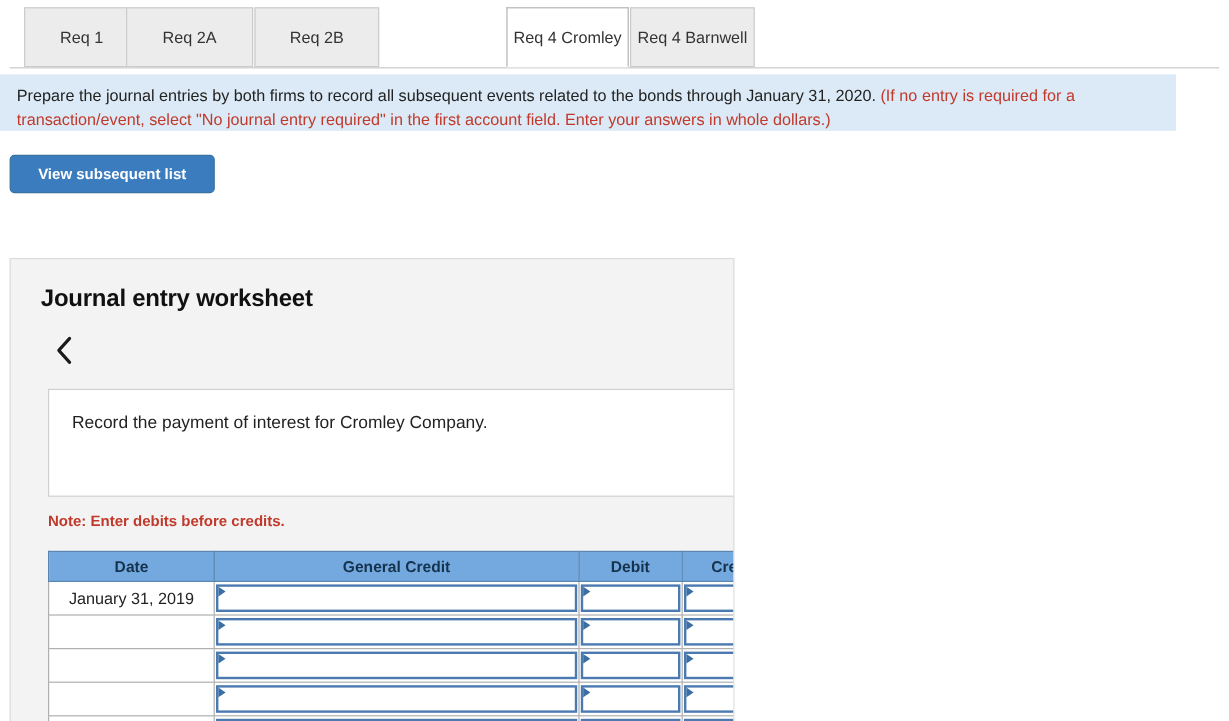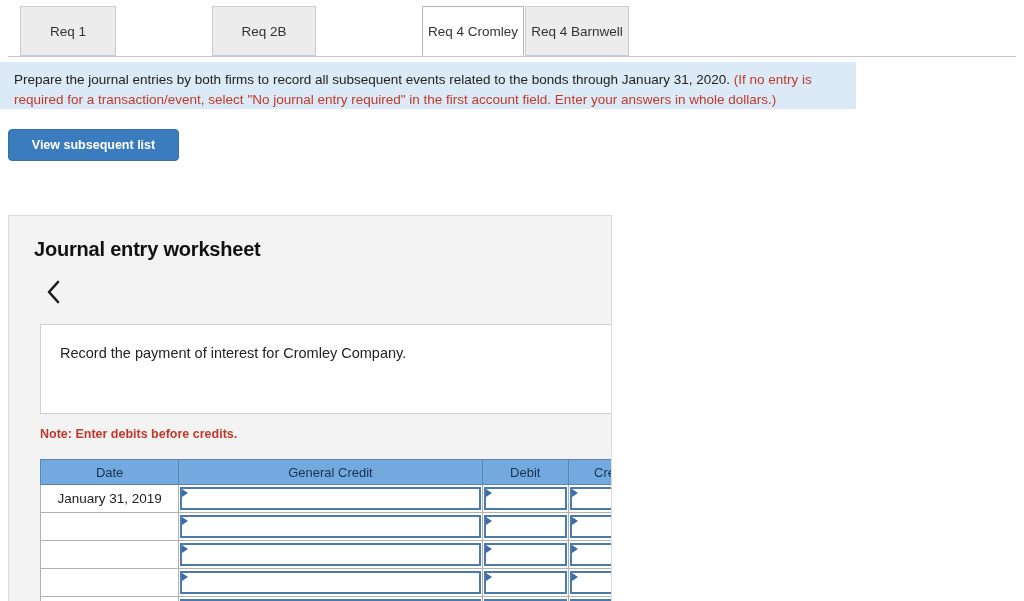--- a/index.html
+++ b/index.html
@@ -50,21 +50,21 @@
     background: #ffffff;
     border-color: #b4b4b4;
     border-bottom-color: #ffffff;
     z-index: 5;
   }
 
   
   .instructions {
     position: absolute;
     left: 0; top: 62px;
-    width: 856px;
+    width: 980px;
     height: 47px;
     box-sizing: border-box;
     background: #dbeaf6;
     padding: 8px 14px 18px 14px;
     font-size: 13.5px;
     line-height: 1.45;
     color: #222222;
   }
   .instructions .red { color: #c0392b; }
 
@@ -183,21 +183,21 @@
     left: 31px; top: 243px;
     width: 615px;
     border-collapse: collapse;
     table-layout: fixed;
   }
   .jtable th {
     background: #74a9e0;
     border: 1px solid #5c86b0;
     color: #16334d;
     font-size: 13px;
-    font-weight: normal;
+    font-weight: bold;
     height: 24px;
     text-align: center;
     padding: 0;
   }
   .jtable td {
     border: 1px solid #b0b0b0;
     background: #ffffff;
     padding: 0;
     height: 27px;
     vertical-align: middle;
@@ -246,20 +246,21 @@
     pointer-events: none;
   }
 </style>
 </head>
 <body>
 
 <div class="tabbar">
   <div class="tabbar-baseline"></div>
 
 <div class="tab" style="left: 20px; width: 96px;">Req 1</div>
+    <div class="tab" style="left: 105px; width: 106px;">Req 2A</div>
     <div class="tab" style="left: 212px; width: 104px;">Req 2B</div>
     <div class="tab active" style="left: 422px; width: 102px;">Req 4 Cromley</div>
     <div class="tab" style="left: 525px; width: 104px;">Req 4 Barnwell</div>
   </div>
 
 <div class="instructions">
   <span>Prepare the journal entries by both firms to record all subsequent events related to the bonds through January 31, 2020.</span>
   <span class="red">(If no entry is required for a transaction/event, select "No journal entry required" in the first account field. Enter your answers in whole dollars.)</span>
 </div>
 

